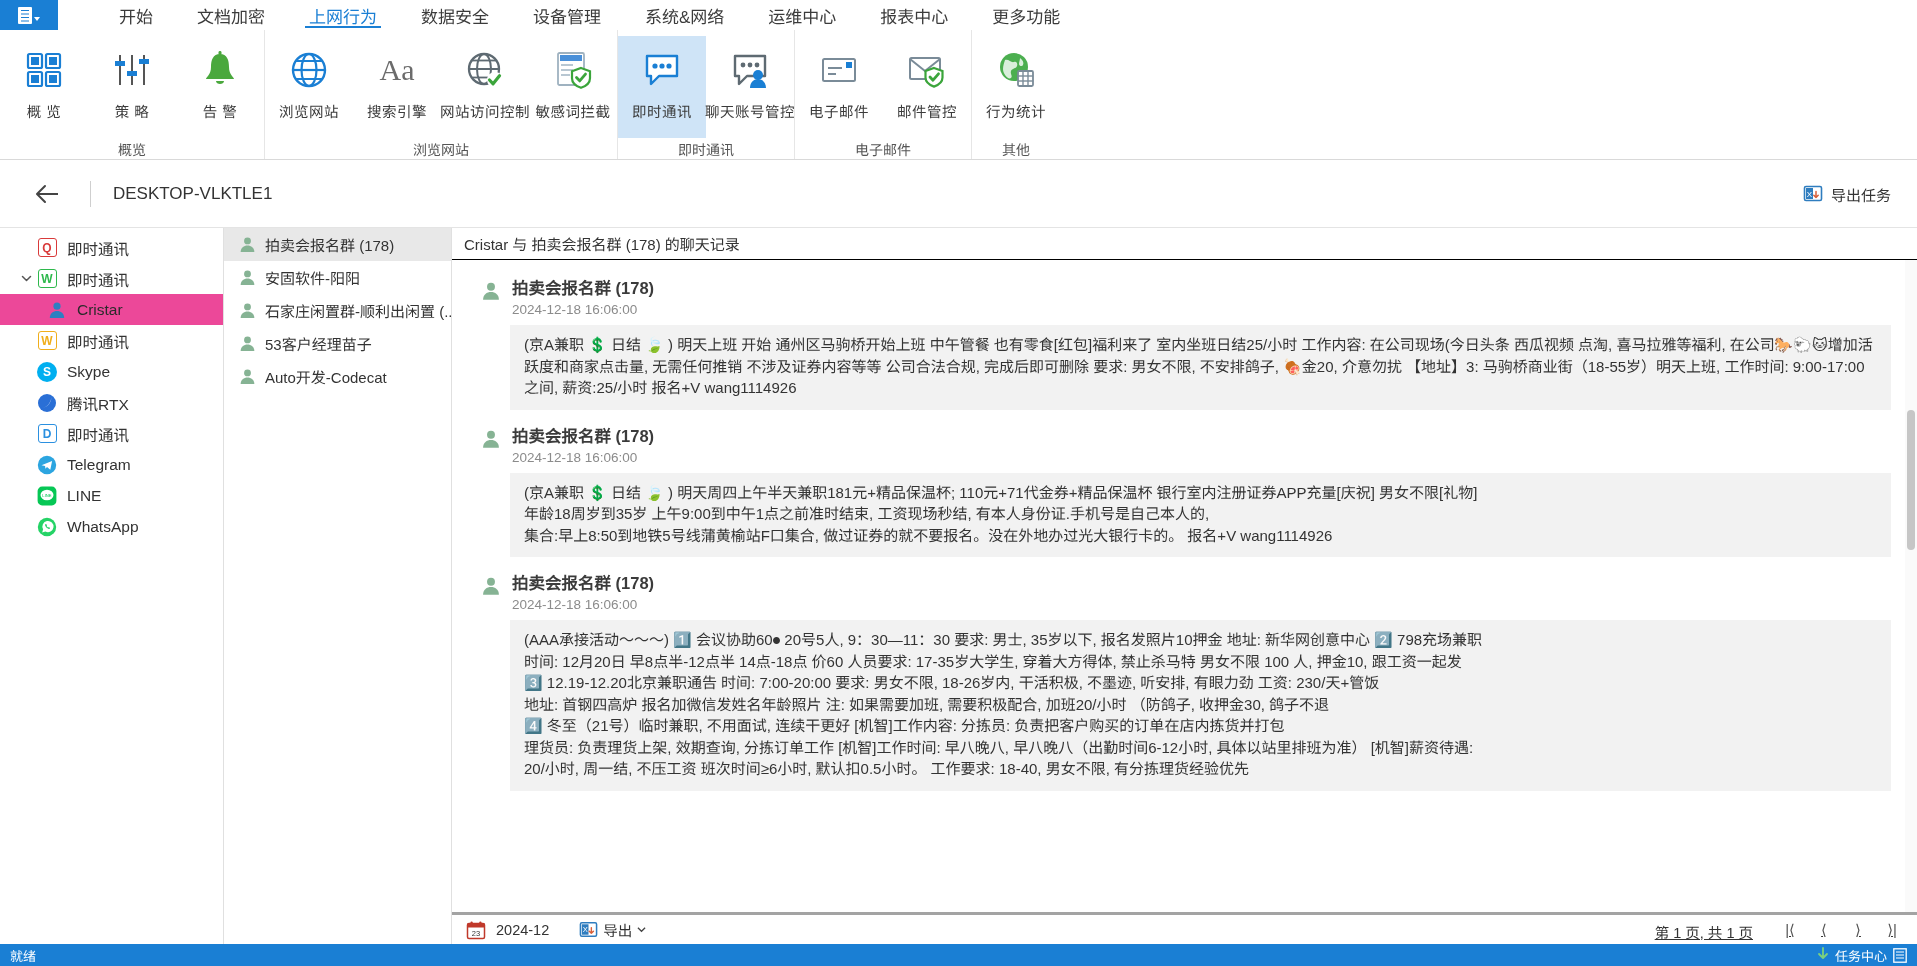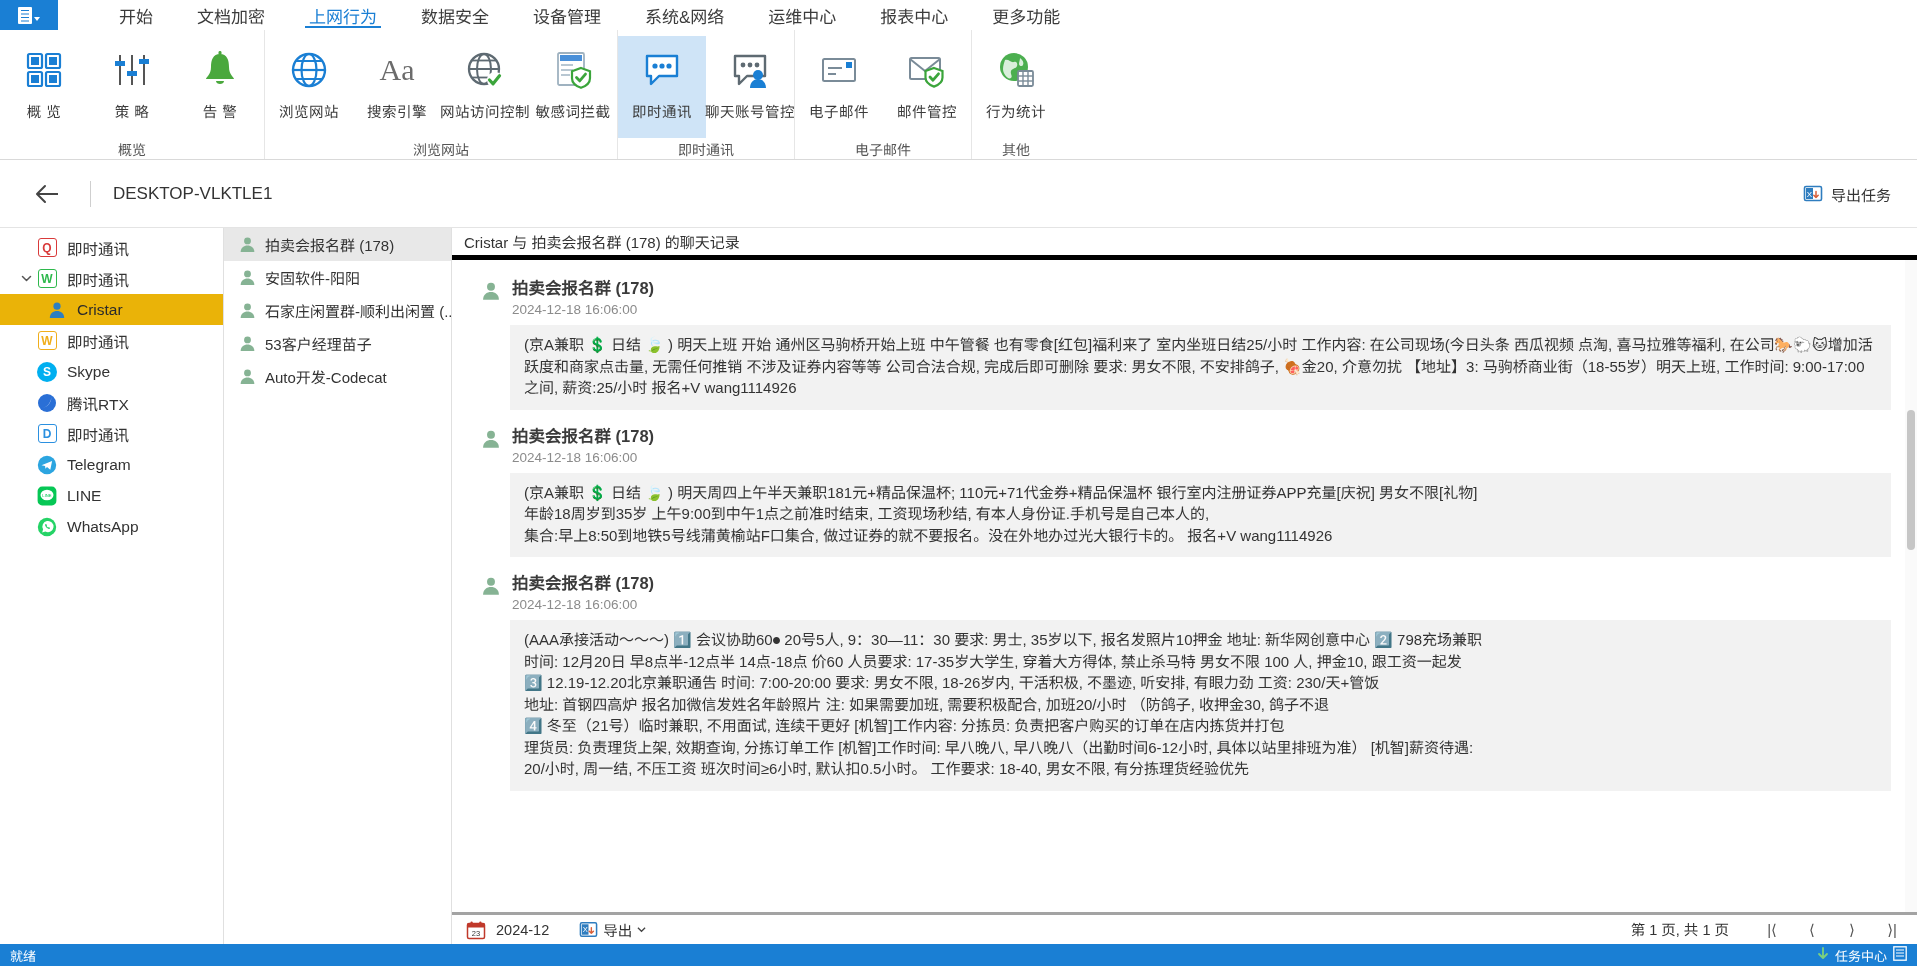--- a/index.html
+++ b/index.html
@@ -143,21 +143,21 @@
   }
   .tree-item {
     height: 31px;
     display:flex; align-items:center;
     padding-left: 18px;
     font-size: 15.5px; color:#333;
     cursor:pointer;
     white-space:nowrap;
   }
   .tree-item.child { padding-left: 46px; }
-  .tree-item.sel { background:#eab308; color:#2b2b2b; }
+  .tree-item.sel { background:#ec4899; color:#2b2b2b; }
   .tw { width:16px; display:flex; align-items:center; justify-content:center; margin-right:2px;}
   .tree-ico { width:22px; height:22px; margin-right:9px; display:flex;align-items:center;justify-content:center;flex:0 0 22px;}
 
   
   .badge {
     width: 19px; height: 19px; border-radius: 3px;
     border: 1.6px solid #888;
     display:flex;align-items:center;justify-content:center;
     font-size: 12px; font-weight: bold; line-height:1;
     font-family:"Liberation Sans",sans-serif;
@@ -187,21 +187,21 @@
   .contact.sel { background:#e8e8e8; }
   .pico { margin-right:8px; display:flex;align-items:center; flex:0 0 auto;}
 
   
   .chat { flex:1 1 auto; display:flex; flex-direction:column; min-width:0; background:#fff; }
   .chat-title {
     height: 32px;
     display:flex; align-items:center;
     padding-left: 12px;
     font-size: 15px; color:#333;
-    border-bottom: 5px solid #000000;
+    border-bottom: 1px solid #000000;
     flex: 0 0 auto;
   }
   .chat-scroll {
     flex:1 1 auto; overflow:hidden; position:relative;
     padding: 18px 0 10px 0;
   }
   .msg { padding: 0 26px 0 0; margin-bottom: 16px; }
   .msg-head { display:flex; align-items:flex-start; padding-left: 28px; }
   .msg-av { margin-right: 10px; padding-top: 2px; }
   .msg-name { font-size: 16.5px; font-weight: bold; color:#3b3b3b; line-height:20px; }
@@ -218,39 +218,39 @@
     height: 32px; flex: 0 0 auto;
     border-top: 3px solid #a3a3a3;
     display:flex; align-items:center;
     padding: 0 14px;
     font-size: 14.5px; color:#333;
     position:relative;
   }
   .cal-ico { margin-right:10px; display:flex;align-items:center;}
   .period { margin-right: 30px; }
   .exp-btn { display:flex; align-items:center; gap:5px; cursor:pointer; }
-  .pager { margin-left:auto; display:flex; align-items:flex-start; gap:18px; }
+  .pager { margin-left:auto; display:flex; align-items:flex-end; gap:12px;text-decoration:underline; }
   .pager-txt { margin-right: 14px; color:#333; font-size:14.5px; }
   .pg-btn { width:22px;height:24px; display:flex;align-items:center;justify-content:center; cursor:pointer; color:#555; font-size:15px;}
 
   
   .vscroll {
     position:absolute; top:0; right:0; width: 12px; bottom:0; background:#fafafa;
   }
   .vthumb { position:absolute; left:2px; width:8px; top:150px; height:140px; background:#c6c6c6; border-radius:4px; }
 
   
   .statusbar {
     height: 22px; flex:0 0 auto;
     background:#1a7fd4;
     display:flex; align-items:center;
     color:#fff; font-size:13px;
     padding: 8px 10px;
   }
-  .status-right { margin-left:auto; display:flex; gap:6px; }
+  .status-right { margin-left:auto; display:flex; align-items:center; gap:6px; }
   .task-center { display:flex;align-items:center;gap:5px;cursor:pointer; }
 </style>
 </head>
 <body>
 
 <div id="app">
 
   <div class="menubar">
     <div class="app-logo">
       <div class="logo-doc"></div>

